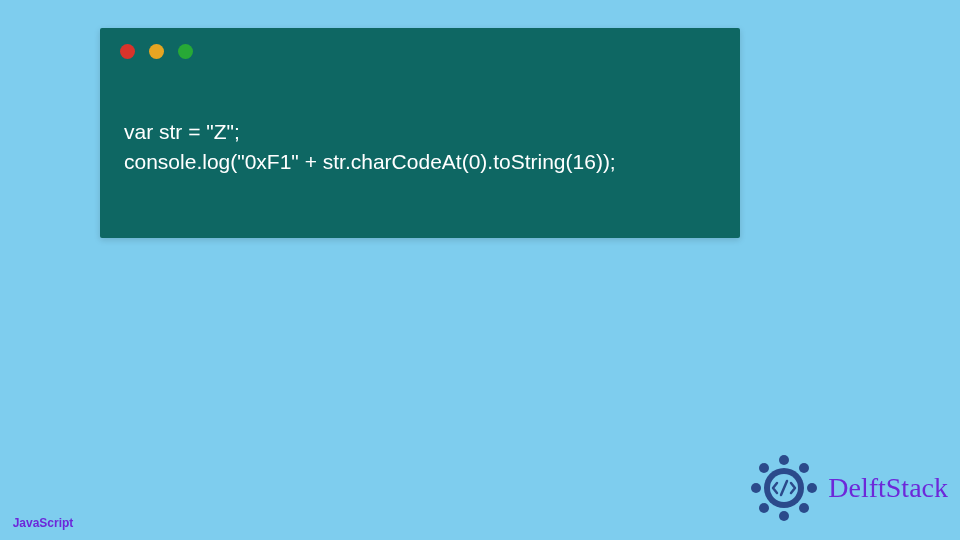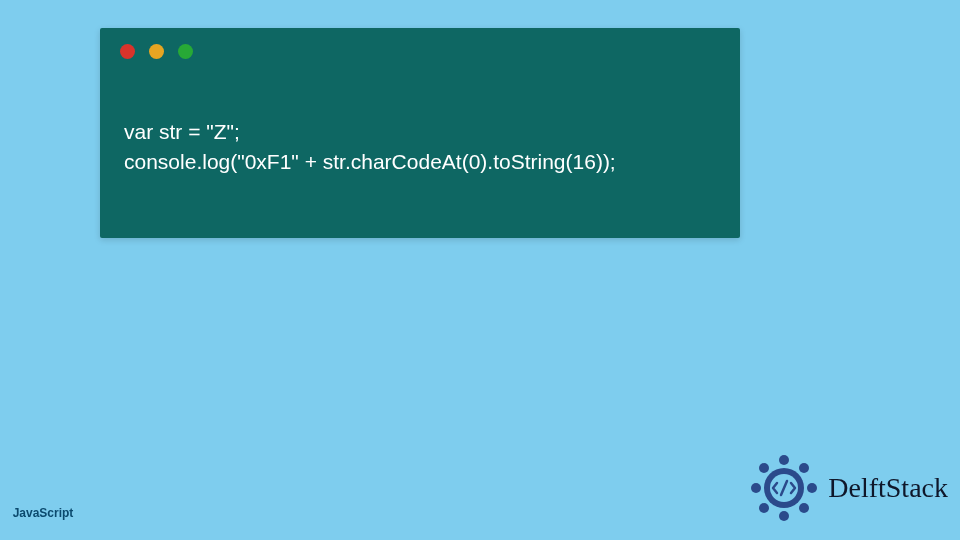--- a/index.html
+++ b/index.html
@@ -47,41 +47,41 @@
   .js-badge {
     position: absolute;
     left: 8px;
     bottom: 10px;
     width: 70px;
     text-align: center;
   }
   .js-badge .label {
     font-size: 12px;
     font-weight: bold;
-    color: #0c4a6e;
-    margin-bottom: 10px;
+    color: #6d28d9;
+    margin-bottom: 0;
   }
   .js-shield {
     width: 56px;
     height: 60px;
     margin: 0 auto;
   }
 
   
   .delft {
     position: absolute;
     right: 12px;
     bottom: 16px;
     display: flex;
     align-items: center;
     gap: 8px;
   }
   .delft-text {
     font-size: 28px;
-    color: #0f172a;
+    color: #6d28d9;
     font-weight: 500;
     font-family: Georgia, serif;
   }
   .delft-logo {
     width: 72px;
     height: 72px;
   }
 </style>
 </head>
 <body>

